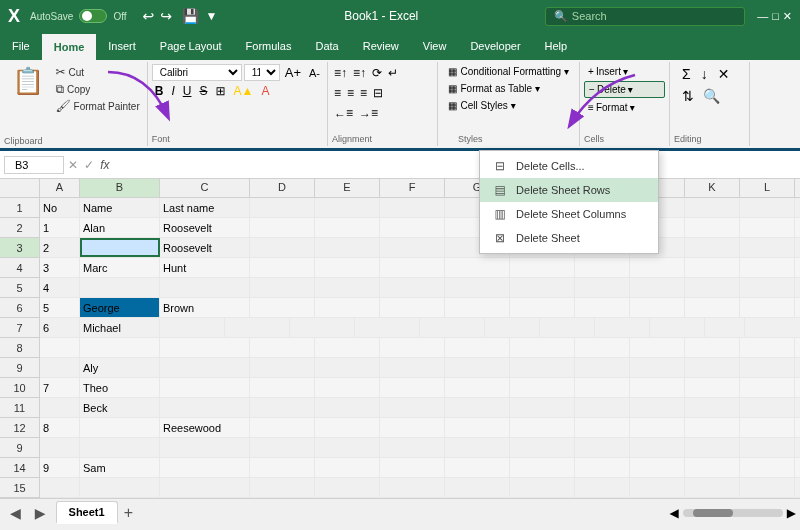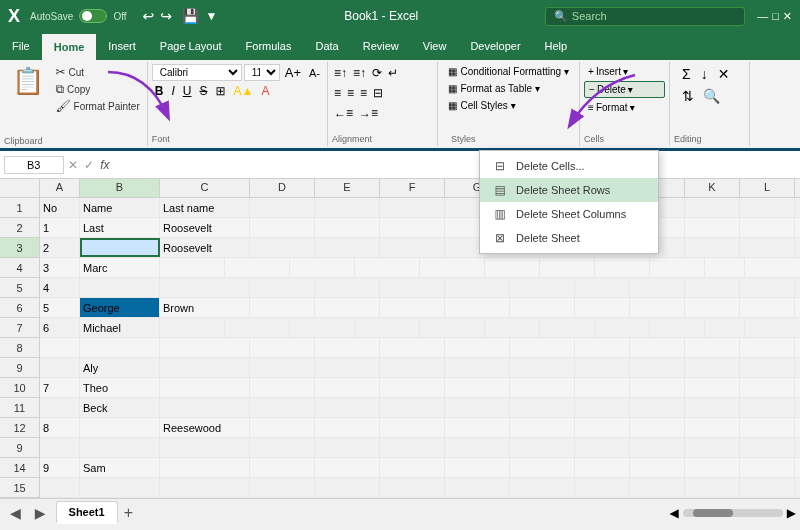--- a/index.html
+++ b/index.html
@@ -52,21 +52,21 @@
     .cells-col { display: flex; flex-direction: column; gap: 2px; }
 
     
     .dropdown-menu { position: absolute; top: 60px; right: 0; background: white; border: 1px solid #c0c0c0; box-shadow: 2px 2px 8px rgba(0,0,0,0.2); z-index: 1000; min-width: 180px; padding: 3px 0; }
     .dropdown-item { padding: 5px 12px; cursor: pointer; font-size: 11px; color: #333; display: flex; align-items: center; gap: 8px; }
     .dropdown-item.highlighted { background: #cce8d4; }
     .dropdown-icon { width: 16px; text-align: center; font-size: 12px; color: #555; }
 
     
     .formula-bar { display: flex; align-items: center; background: white; border-bottom: 1px solid #d0d0d0; height: 28px; padding: 0 4px; }
-    .cell-ref { border: 1px solid #d0d0d0; padding: 2px 22px; font-size: 11px; width: 60px; background: white; margin-right: 4px; }
+    .cell-ref { border: 1px solid #d0d0d0; padding: 2px 10px; font-size: 11px; width: 60px; background: white; margin-right: 4px; }
     .formula-dividers { display: flex; align-items: center; gap: 6px; color: #999; font-size: 12px; margin-right: 6px; }
     .formula-input { flex: 1; border: none; outline: none; font-size: 11px; font-family: 'Segoe UI', Arial, sans-serif; }
 
     
     .spreadsheet { display: flex; flex-direction: column; flex: 1; overflow: hidden; }
     .col-headers { display: flex; background: #f0f0f0; border-bottom: 1px solid #d0d0d0; }
     .row-num-header { width: 40px; min-width: 40px; border-right: 1px solid #d0d0d0; background: #f0f0f0; }
     .col-header { border-right: 1px solid #d0d0d0; text-align: center; font-size: 11px; color: #333; padding: 2px 0; font-weight: normal; }
 
     .sheet-body { display: flex; flex: 1; overflow: hidden; }
@@ -234,21 +234,21 @@
           <span>▦</span>
           <span>Format as Table</span>
           <span>▾</span>
         </button>
         <button class="styles-btn">
           <span>▦</span>
           <span>Cell Styles</span>
           <span>▾</span>
         </button>
       </div>
-      <div style="position:absolute; bottom:2px; left:13px; font-size:9px; color:#666;">Styles</div>
+      <div style="position:absolute; bottom:2px; left:20px; font-size:9px; color:#666;">Styles</div>
     </div>
 
     <div class="ribbon-group cells-dropdown-area" style="min-width:90px; padding-bottom:14px; position:relative;">
       <div class="cells-col">
         <button class="cells-btn">
           <span>+</span>
           <span>Insert</span>
           <span>▾</span>
         </button>
         <button class="cells-btn" style="background:#e0e8e0; border:1px solid #217346;">
@@ -385,21 +385,21 @@
         <div class="grid-cell col-H"></div>
         <div class="grid-cell col-I"></div>
         <div class="grid-cell col-J"></div>
         <div class="grid-cell col-K"></div>
         <div class="grid-cell col-L"></div>
         <div class="grid-cell col-M"></div>
       </div>
 
       <div class="grid-row row-height" style="background:#f5f5f5;">
         <div class="grid-cell col-A" style="background:#f5f5f5;">1</div>
-        <div class="grid-cell col-B" style="background:#f5f5f5;">Last</div>
+        <div class="grid-cell col-B" style="background:#f5f5f5;">Alan</div>
         <div class="grid-cell col-C" style="background:#f5f5f5;">Roosevelt</div>
         <div class="grid-cell col-D" style="background:#f5f5f5;"></div>
         <div class="grid-cell col-E" style="background:#f5f5f5;"></div>
         <div class="grid-cell col-F" style="background:#f5f5f5;"></div>
         <div class="grid-cell col-G" style="background:#f5f5f5;"></div>
         <div class="grid-cell col-H" style="background:#f5f5f5;"></div>
         <div class="grid-cell col-I" style="background:#f5f5f5;"></div>
         <div class="grid-cell col-J" style="background:#f5f5f5;"></div>
         <div class="grid-cell col-K" style="background:#f5f5f5;"></div>
         <div class="grid-cell col-L" style="background:#f5f5f5;"></div>
@@ -418,20 +418,21 @@
         <div class="grid-cell col-I"></div>
         <div class="grid-cell col-J"></div>
         <div class="grid-cell col-K"></div>
         <div class="grid-cell col-L"></div>
         <div class="grid-cell col-M"></div>
       </div>
 
       <div class="grid-row row-height" style="background:#f5f5f5;">
         <div class="grid-cell col-A" style="background:#f5f5f5;">3</div>
         <div class="grid-cell col-B" style="background:#f5f5f5;">Marc</div>
+        <div class="grid-cell col-C" style="background:#f5f5f5;">Hunt</div>
         <div class="grid-cell col-D" style="background:#f5f5f5;"></div>
         <div class="grid-cell col-E" style="background:#f5f5f5;"></div>
         <div class="grid-cell col-F" style="background:#f5f5f5;"></div>
         <div class="grid-cell col-G" style="background:#f5f5f5;"></div>
         <div class="grid-cell col-H" style="background:#f5f5f5;"></div>
         <div class="grid-cell col-I" style="background:#f5f5f5;"></div>
         <div class="grid-cell col-J" style="background:#f5f5f5;"></div>
         <div class="grid-cell col-K" style="background:#f5f5f5;"></div>
         <div class="grid-cell col-L" style="background:#f5f5f5;"></div>
         <div class="grid-cell col-M" style="background:#f5f5f5;"></div>

